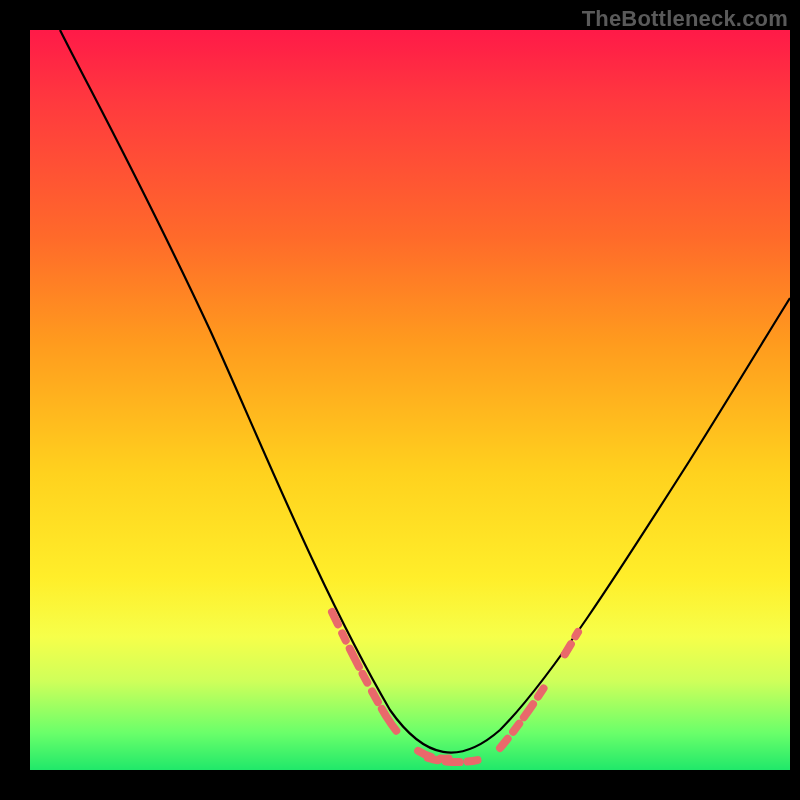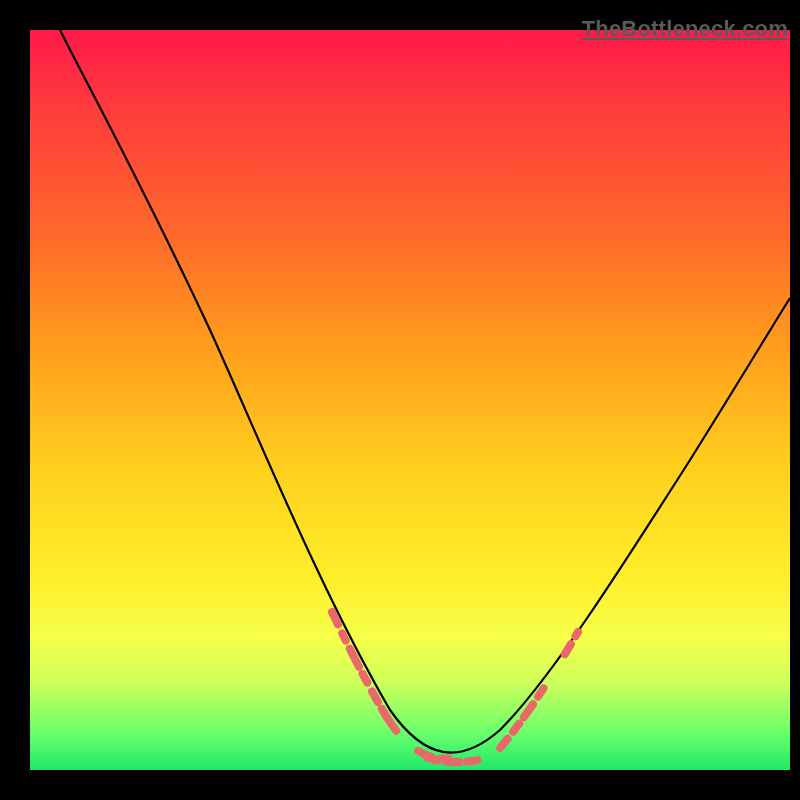--- a/index.html
+++ b/index.html
@@ -12,29 +12,28 @@
     font-family: Arial, Helvetica, sans-serif;
   }
   .frame {
     position: relative;
     width: 800px;
     height: 800px;
     background: #000;
   }
   .watermark {
     position: absolute;
-    top: 16px;
+    top: 6px;
     right: 12px;
     color: #5a5a5a;
     font-size: 22px;
     font-weight: 600;
     letter-spacing: 0.2px;
     z-index: 5;
     user-select: none;
-    text-decoration: underline;
   }
   .plot-area {
     position: absolute;
     left: 30px;   
     right: 10px;  
     top: 30px;    
     bottom: 30px; 
     overflow: hidden;
   }
   .gradient {

